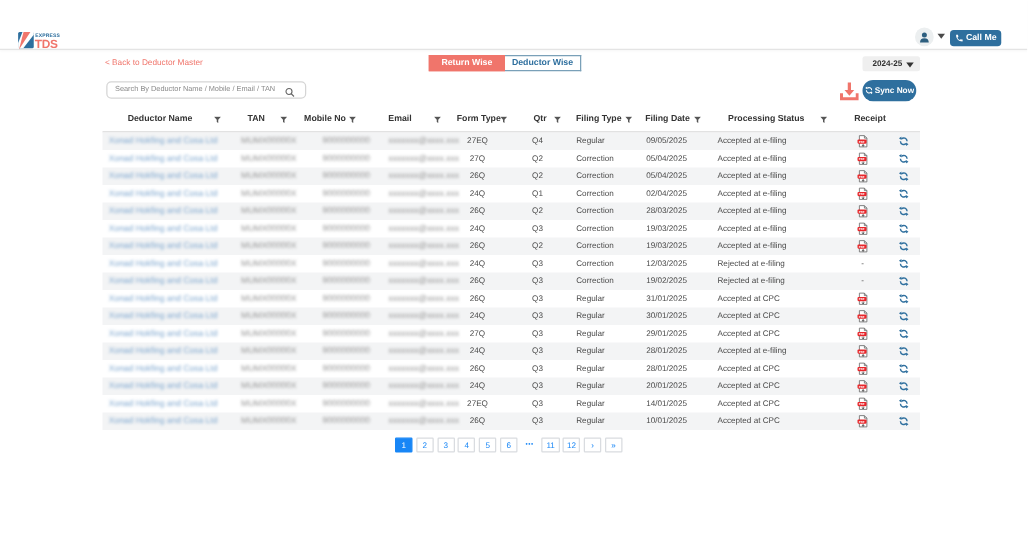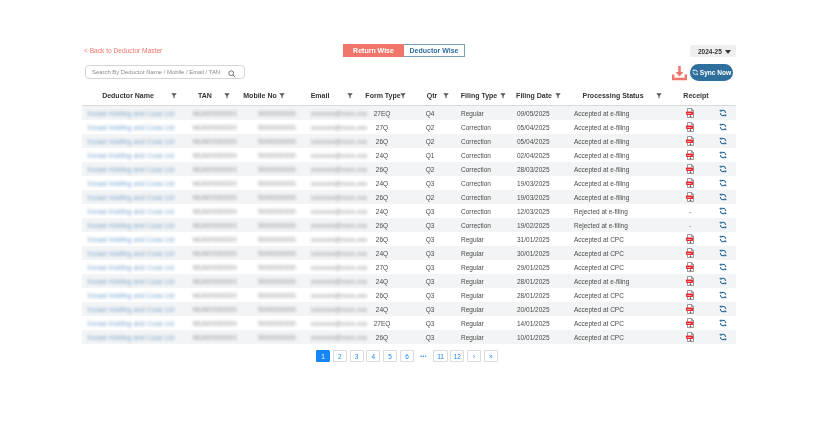--- a/index.html
+++ b/index.html
@@ -36,20 +36,39 @@
 .blur1 { filter:blur(1.4px); color:#7da6ce; font-size:6.8px; }
 .blurg { filter:blur(1.4px); color:#949494; font-size:6.8px; }
 .pager { position:absolute; left:316px; top:350px; display:flex; gap:2.7px; }
 .pg { min-width:14.1px; height:12px; border:1px solid #d9dce0; border-radius:1px; background:#fff; color:#1886f6; font-size:6.5px; display:flex; align-items:center; justify-content:center; }
 .pg.on { background:#1886f6; color:#fff; border-color:#1886f6; }
 .pg.dots { border-color:transparent; font-size:5px; letter-spacing:0.5px; }
 </style>
 </head>
 <body>
 <div id="app">
+  <div class="hdr">
+    <svg class="logo" width="50" height="17" viewBox="0 0 50 17">
+      <rect x="0.5" y="1.5" width="12.5" height="13" rx="1.2" fill="#2e6f9e"></rect>
+      <polygon points="4.0,1.5 13,1.5 13,3.8 4.6,14.5 0.5,14.5 0.5,10.4" fill="#fff"></polygon>
+      <polygon points="4.8,1.5 10.3,1.5 1.2,15.6" fill="#f0756b"></polygon>
+      <text x="14.3" y="5.3" font-size="4" font-weight="bold" fill="#2e6f9e" font-family="Liberation Sans" letter-spacing="0.1">EXPRESS</text>
+      <text x="13.8" y="14" font-size="9.5" font-weight="bold" fill="#f0756b" font-family="Liberation Sans" letter-spacing="-0.2">TDS</text>
+    </svg>
+    <div class="avatar">
+      <svg width="9" height="10" viewBox="0 0 9 10">
+          <circle cx="4.5" cy="3" r="2" fill="#2e5f7f"></circle>
+          <path d="M1 9 Q1 5.5 4.5 5.5 Q8 5.5 8 9 Z" fill="#2e5f7f"></path>
+        </svg>
+    </div>
+    <div class="caret1"></div>
+    <div class="callme"><svg width="7" height="7" viewBox="0 0 24 24">
+          <path fill="#fff" d="M6.6 10.8c1.4 2.8 3.8 5.1 6.6 6.6l2.2-2.2c.3-.3.7-.4 1-.2 1.1.4 2.3.6 3.6.6.6 0 1 .4 1 1V20c0 .6-.4 1-1 1C10.6 21 3 13.4 3 4c0-.6.4-1 1-1h3.5c.6 0 1 .4 1 1 0 1.2.2 2.4.6 3.6.1.3 0 .7-.2 1l-2.3 2.2z"></path>
+        </svg>Call Me</div>
+  </div>
   <div class="back">&lt; Back to Deductor Master</div>
   <div class="tabs">
       <div class="tab act">Return Wise</div>
       <div class="tab inact">Deductor Wise</div>
     </div>
   <div class="yearsel">
       <span>2024-25</span>
       <div class="c"></div>
     </div>
   <div class="search">

